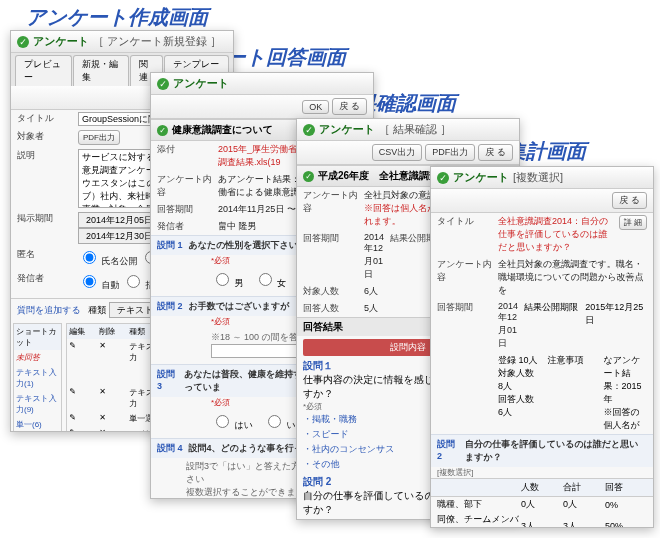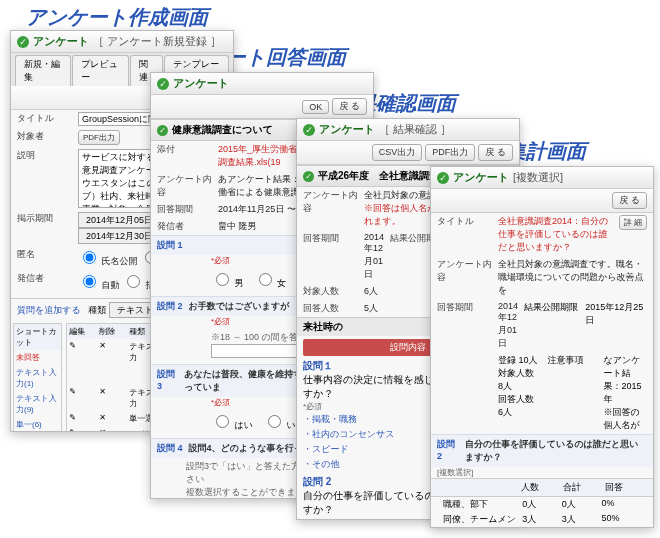--- a/index.html
+++ b/index.html
@@ -190,41 +190,42 @@
     font-size: 9px;
     background: #eef2f8;
     padding: 2px 6px;
     border-top: 1px solid #ccc;
     border-bottom: 1px solid #ccc;
   }
   .detail-table-head > div { flex: 1; }
   .detail-row {
     display: flex;
     font-size: 9px;
-    padding: 1px 12px;
+    padding: 1px 6px;
+    align-items: center;
   }
   .detail-row > div { flex: 1; }
 </style>
 </head>
 <body>
 
 <div class="section-label" style="left:26px; top:4px;">アンケート作成画面</div>
 <div class="section-label" style="left:164px; top:44px;">アンケート回答画面</div>
 <div class="section-label" style="left:336px; top:90px;">結果確認画面</div>
 <div class="section-label" style="left:466px; top:138px;">結果集計画面</div>
 
 <div class="panel" style="left:10px; top:30px; width:222px; height:400px; z-index:1;">
   <div class="panel-header">
     <span class="check-icon">✓</span>
     <span class="module">アンケート</span>
     <span class="sub">［ アンケート新規登録 ］</span>
   </div>
   <div class="tabs">
+    <div class="tab">プレビュー</div>
     <div class="tab">新規・編集</div>
-    <div class="tab">プレビュー</div>
     <div class="tab">関連</div>
     <div class="tab">テンプレート</div>
   </div>
   <div class="toolbar">
     <span class="btn">OK</span>
     <span class="btn">戻 る</span>
   </div>
   <div class="field-row">
     <div class="field-label">タイトル</div>
     <input type="text" style="flex: 1 1 0%;" value="GroupSessionに関するアンケート">
@@ -262,21 +263,21 @@
     </div>
   </div>
   <div style="border-top:1px solid #ccc; margin-top:4px; padding:3px 6px; font-size:9px;">
     <span style="color:#2a56b5;">質問を追加する</span>
     &nbsp; <span>種類</span>
     <select><option>テキスト入力</option></select>
   </div>
   <div style="display:flex; gap:4px; padding:2px;">
     <div style="width:70px; border:1px solid #ccc; font-size:8px;">
       <div style="background:#eef2f8; padding:2px;">ショートカット</div>
-      <div style="padding:2px; color:#c22;">未回答</div>
+      <div style="padding:2px; color:#c22;font-style:italic;">未回答</div>
       <div style="padding:2px; color:#2a56b5;">テキスト入力(1)</div>
       <div style="padding:2px; color:#2a56b5;">テキスト入力(9)</div>
       <div style="padding:2px; color:#2a56b5;">単一(6)</div>
 
     </div>
     <div style="flex:1; border:1px solid #ccc; font-size:8px;">
       <div style="display:flex; background:#eef2f8;">
         <div style="width:26px; padding:2px;">編集</div>
         <div style="width:26px; padding:2px;">削除</div>
         <div style="width:44px; padding:2px;">種類</div>
@@ -336,20 +337,21 @@
     <div class="field-val">
       <span>2014年11月25日</span> 〜 <span>2014年12月30日</span>
     </div>
   </div>
   <div class="field-row">
     <div class="field-label">発信者</div>
     <div class="field-val">畠中 隆男</div>
   </div>
   <div class="q-header">
     <span class="q-num">設問 1</span>
+    <span class="q-text">あなたの性別を選択下さい</span>
   </div>
   <div class="q-required">*必須</div>
   <div class="q-body">
     <label><input type="radio" style=""> <span>男</span></label>
     &nbsp;&nbsp;
     <label><input type="radio" style=""> <span>女</span></label>
   </div>
   <div class="q-header">
     <span class="q-num">設問 2</span>
     <span class="q-text">お手数ではございますが</span>
@@ -411,39 +413,39 @@
   </div>
   <div class="field-row">
     <div class="field-label">対象人数</div>
     <div class="field-val">6人</div>
     <div class="field-label" style="width:70px;">注意事項</div>
   </div>
   <div class="field-row">
     <div class="field-label">回答人数</div>
     <div class="field-val">5人</div>
   </div>
-  <div style="background:#e8e8e8; padding:2px 6px; font-size:10px; font-weight:bold; border-top:1px solid #ccc;">来社時の</div>
+  <div style="background:#e8e8e8; padding:2px 6px; font-size:10px; font-weight:bold; border-top:1px solid #ccc;">回答結果</div>
   <div class="subhead-bar">設問内容</div>
   <div style="padding:0 6px;">
     <div style="color:#2a56b5; font-weight:bold;">設問１</div>
     <div>仕事内容の決定に情報を感じることができますか？</div>
     <div style="color:#666; font-size:8px;">*必須</div>
     <div class="answer-row">
         <span class="opt">・掲載・職務</span>
         <span class="count">2人</span>
         <span class="pct">20%</span>
       </div>
     <div class="answer-row">
+        <span class="opt">・スピード</span>
+        <span class="count">1人</span>
+        <span class="pct">10%</span>
+      </div>
+    <div class="answer-row">
         <span class="opt">・社内のコンセンサス</span>
         <span class="count">5人</span>
-        <span class="pct">10%</span>
-      </div>
-    <div class="answer-row">
-        <span class="opt">・スピード</span>
-        <span class="count">1人</span>
         <span class="pct">10%</span>
       </div>
     <div class="answer-row">
         <span class="opt">・その他</span>
       </div>
   </div>
   <div style="padding:3px 6px;">
     <div style="color:#2a56b5; font-weight:bold;">設問 2</div>
     <div>自分の仕事を評価しているのは誰だと思いますか？</div>
     <div class="answer-row">

